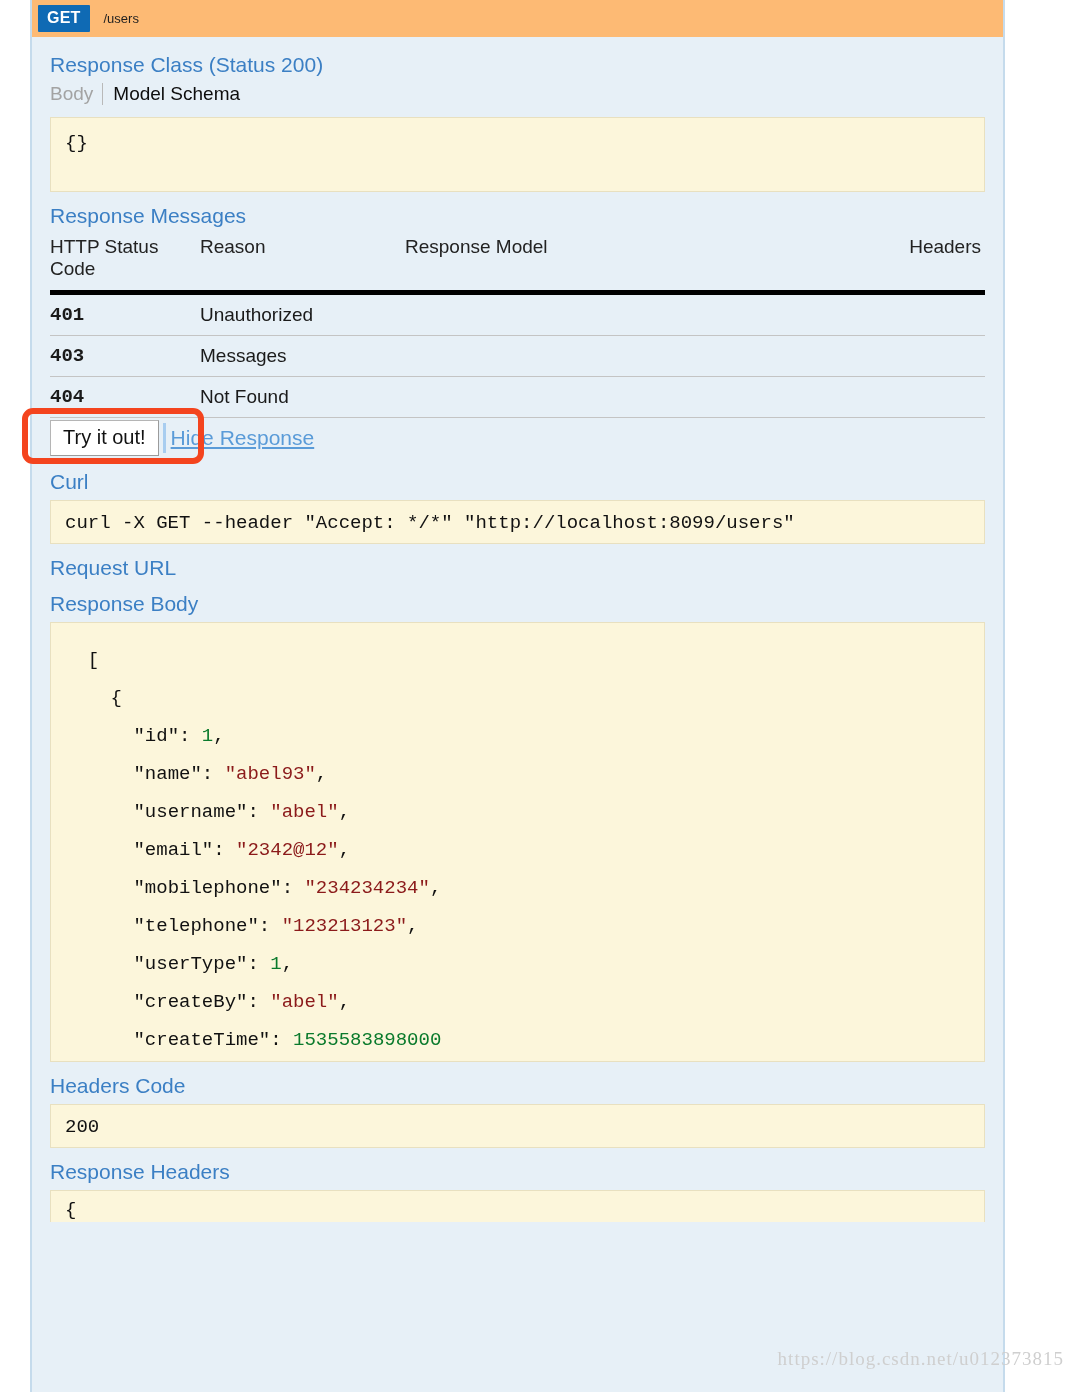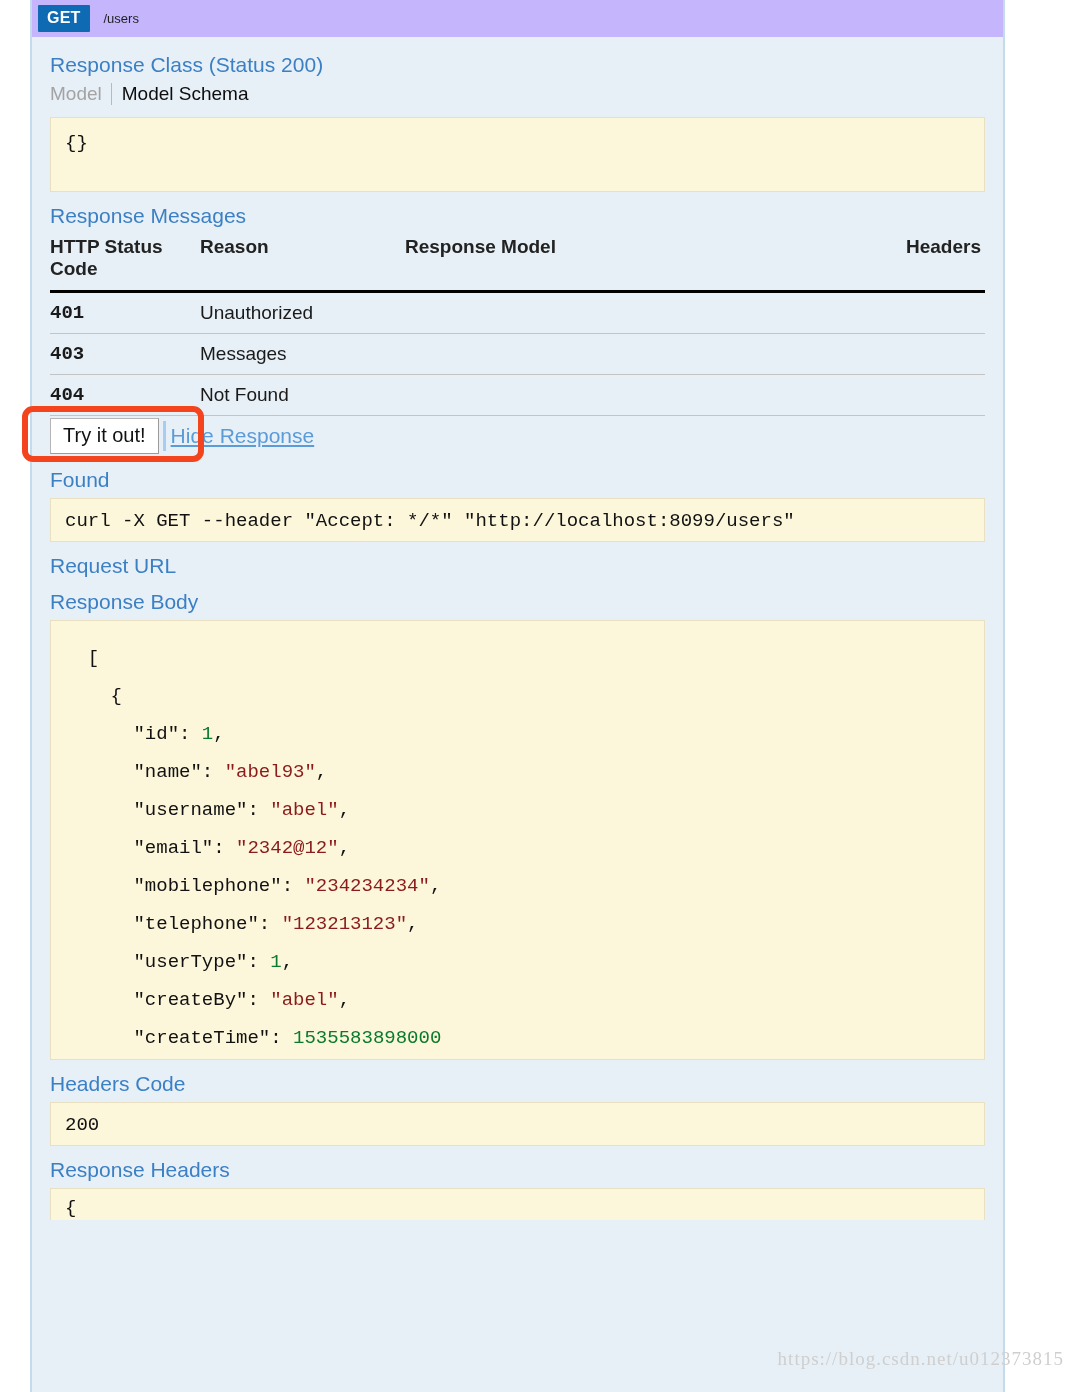--- a/index.html
+++ b/index.html
@@ -24,21 +24,21 @@
     height: 1392px;
     background: #e7f0f7;
     border-left: 2px solid #c5dbec;
     border-right: 2px solid #c5dbec;
     box-sizing: border-box;
   }
 
   
   .op-heading {
     height: 37px;
-    background: #c4b5fd;
+    background: #fdba74;
     display: flex;
     align-items: center;
     padding: 0 6px 0 0;
     position: relative;
   }
   .http-method {
     background: #0f6ab4;
     color: #ffffff;
     font-size: 16px;
     font-weight: bold;
@@ -140,25 +140,25 @@
 
   
   table.resp-messages {
     width: 100%;
     border-collapse: collapse;
     font-size: 19px;
     margin-top: 2px;
   }
   table.resp-messages th {
     text-align: left;
-    font-weight: bold;
+    font-weight: normal;
     color: #222222;
     padding: 2px 0 10px 0;
     vertical-align: top;
-    border-bottom: 3px solid #000000;
+    border-bottom: 5px solid #000000;
   }
   table.resp-messages td {
     padding: 9px 0 9px 0;
     color: #1a1a1a;
     border-bottom: 1px solid #c4c4c4;
     vertical-align: top;
   }
   table.resp-messages td.code {
     font-family: "Liberation Mono", monospace;
     font-weight: bold;
@@ -266,21 +266,21 @@
   <div class="op-heading">
     <span class="http-method">GET</span>
     <span class="op-path">/users</span>
   </div>
 
   <div class="op-content">
 
     <h4 class="section-title">Response Class (Status 200)</h4>
 
     <div class="model-tabs">
-      <span class="tab-inactive">Model</span>
+      <span class="tab-inactive">Body</span>
       <span class="tab-active">Model Schema</span>
     </div>
 
     <div class="snippet schema">{}</div>
 
 
     <h4 class="section-title tight">Response Messages</h4>
 
     <table class="resp-messages">
       <thead>
@@ -313,21 +313,21 @@
       </tbody>
     </table>
 
     <div class="tryit-row">
       <button class="tryit-button">Try it out!</button>
       <span class="caret"></span>
       <span class="hide-response">Hide Response</span>
       <span class="tryit-highlight"></span>
     </div>
 
-    <h4 class="section-title tight">Found</h4>
+    <h4 class="section-title tight">Curl</h4>
     <div class="snippet one-line">curl -X GET --header "Accept: */*" "http://localhost:8099/users"</div>
 
     <h4 class="section-title tight">Request URL</h4>
 
     <h4 class="section-title tight">Response Body</h4>
     <div class="resp-body-box" id="resp-body"><div><span>  </span><span class="json-punc">[</span></div><div><span>    </span><span class="json-punc">{</span></div><div><span>      </span><span class="json-key">"id": </span><span class="json-num">1</span><span class="json-punc">,</span></div><div><span>      </span><span class="json-key">"name": </span><span class="json-str">"abel93"</span><span class="json-punc">,</span></div><div><span>      </span><span class="json-key">"username": </span><span class="json-str">"abel"</span><span class="json-punc">,</span></div><div><span>      </span><span class="json-key">"email": </span><span class="json-str">"2342@12"</span><span class="json-punc">,</span></div><div><span>      </span><span class="json-key">"mobilephone": </span><span class="json-str">"234234234"</span><span class="json-punc">,</span></div><div><span>      </span><span class="json-key">"telephone": </span><span class="json-str">"123213123"</span><span class="json-punc">,</span></div><div><span>      </span><span class="json-key">"userType": </span><span class="json-num">1</span><span class="json-punc">,</span></div><div><span>      </span><span class="json-key">"createBy": </span><span class="json-str">"abel"</span><span class="json-punc">,</span></div><div><span>      </span><span class="json-key">"createTime": </span><span class="json-num">1535583898000</span></div></div>
 
     <h4 class="section-title tight">Headers Code</h4>
     <div class="snippet one-line">200</div>
 

